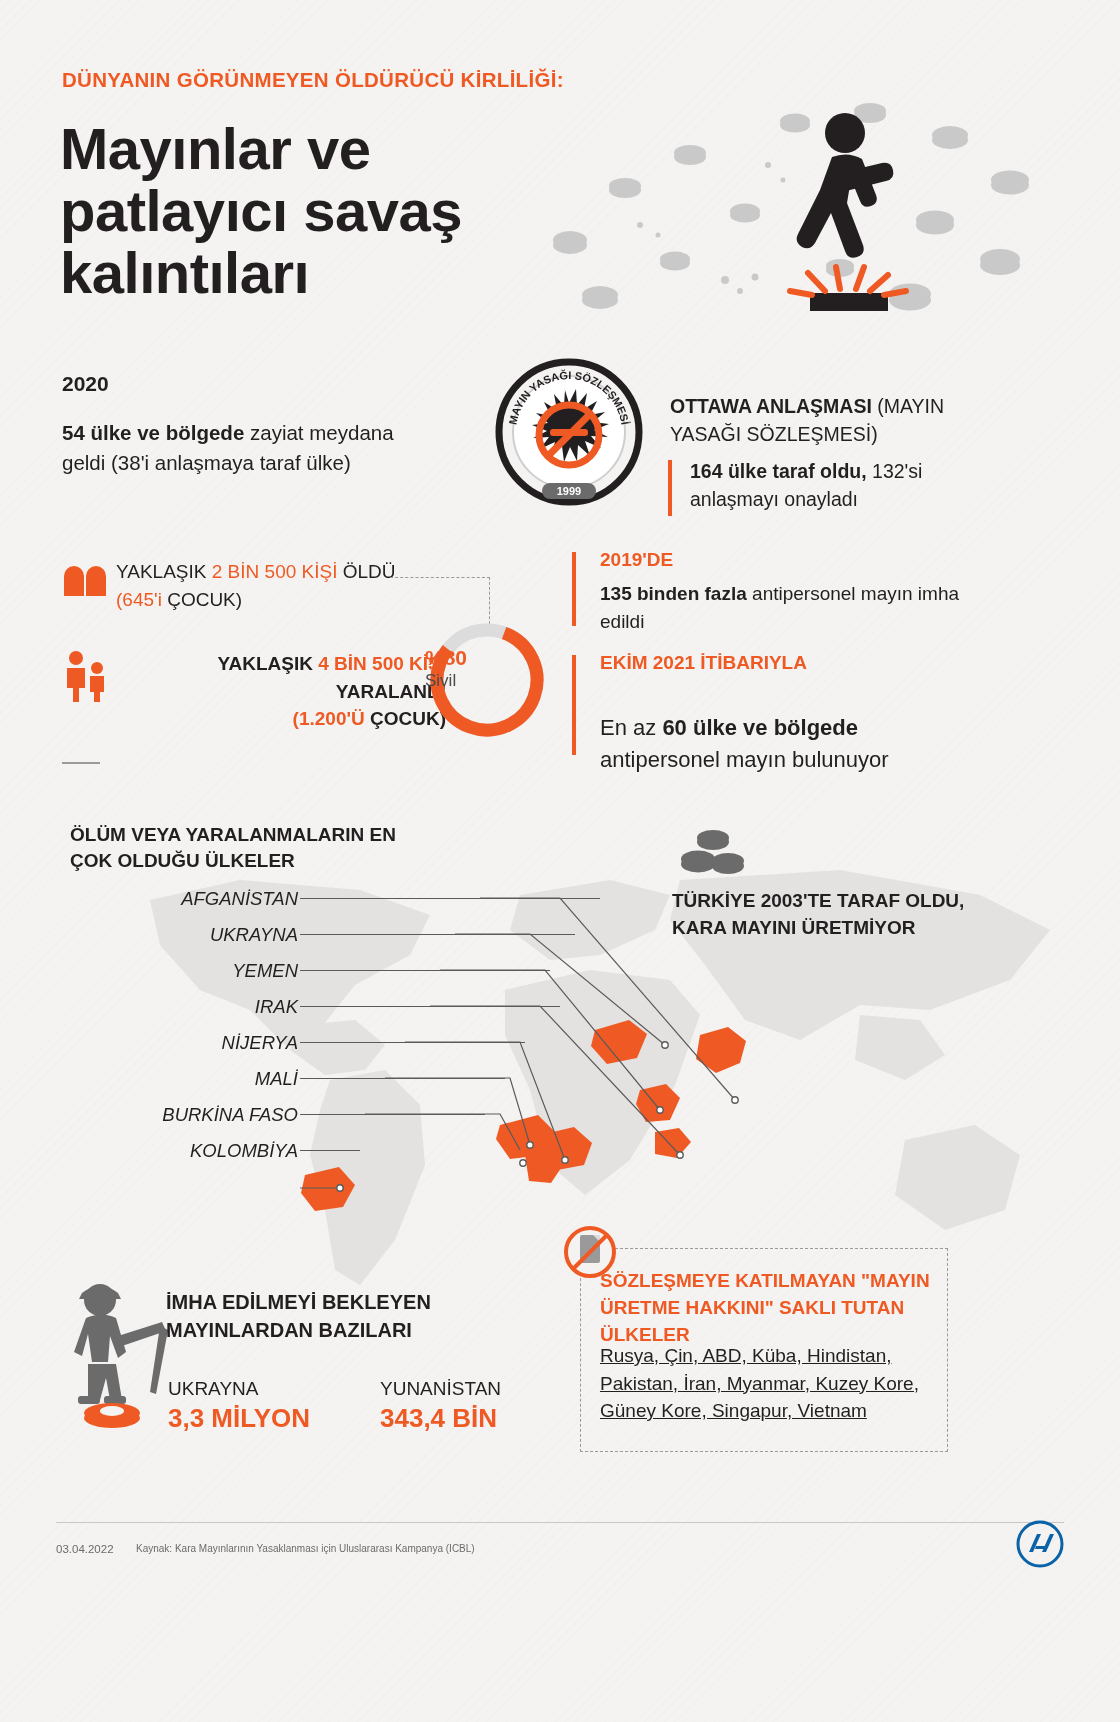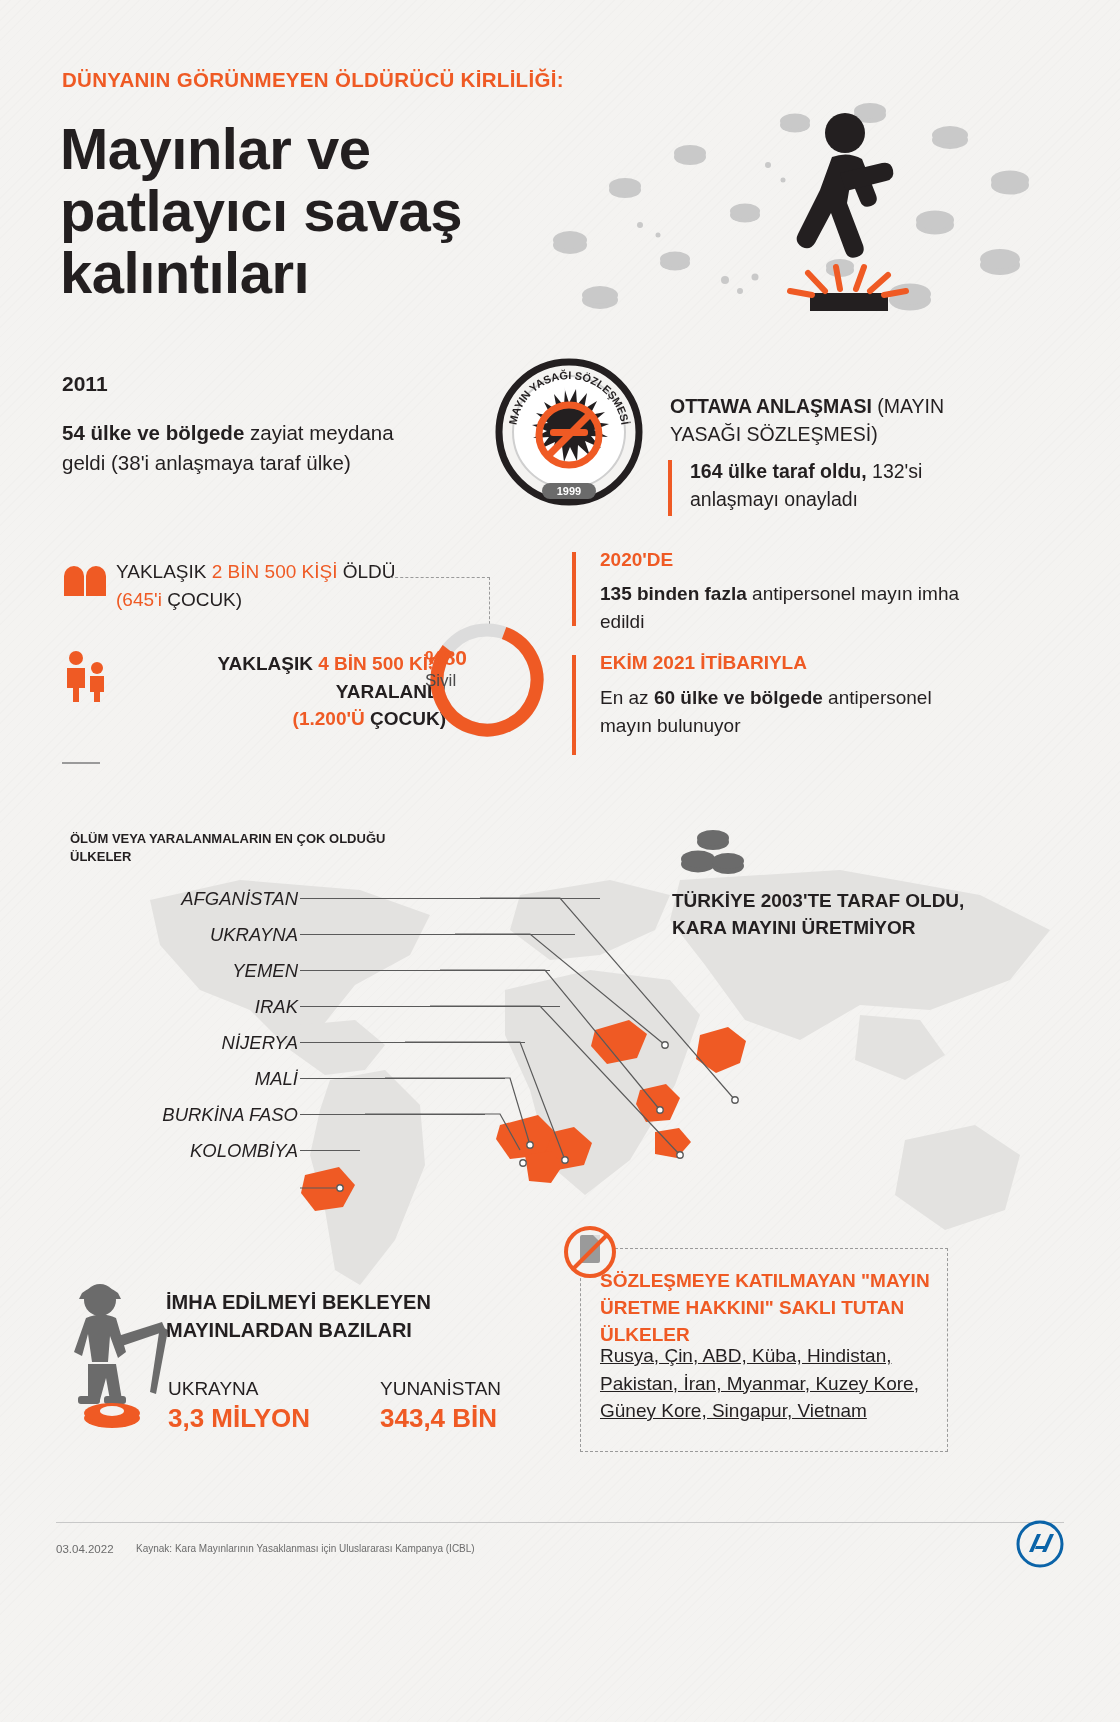--- a/index.html
+++ b/index.html
@@ -57,27 +57,27 @@
   .donut { position:absolute; left:425px; top:618px; width:124px; height:124px; }
   .donut-label { position:absolute; left:425px; top:646px; width:124px; text-align:left; }
   .donut-pct { font-size:21px; font-weight:bold; color:#ef5a24; display:block; }
   .donut-cap { font-size:17px; color:#4a4a4a; display:block; margin-top:1px; }
 
   .rbar1 { position:absolute; left:572px; top:552px; width:4px; height:74px; background:#ef5a24; }
   .rtxt1-h { position:absolute; left:600px; top:549px; font-size:19px; font-weight:bold; color:#ef5a24; }
   .rtxt1-b { position:absolute; left:600px; top:580px; width:370px; font-size:19px; line-height:1.45; }
   .rbar2 { position:absolute; left:572px; top:655px; width:4px; height:100px; background:#ef5a24; }
   .rtxt2-h { position:absolute; left:600px; top:652px; font-size:19px; font-weight:bold; color:#ef5a24; }
-  .rtxt2-b { position:absolute; left:600px; top:684px; width:380px; font-size:19px; line-height:1.45; }
+  .rtxt2-b { position:absolute; left:600px; top:712px; width:380px; font-size:22px; line-height:1.45; }
 
   .sep { position:absolute; left:62px; top:762px; width:38px; height:2px; background:#9a9a9a; }
 
   
   .map-wrap { position:absolute; left:0; top:840px; width:1120px; height:460px; }
-  .map-title { position:absolute; left:70px; top:822px; width:360px; font-size:13px; font-weight:bold; line-height:1.38;margin-top:8px; }
+  .map-title { position:absolute; left:70px; top:822px; width:360px; font-size:19px; font-weight:bold; line-height:1.38; }
 
   .country-list { position:absolute; left:60px; top:888px; width:420px;font-style:italic; }
   .country-row { height:36px; position:relative; }
   .country-name { position:absolute; right:182px; top:0; font-size:18.5px; white-space:nowrap; }
   .leader { position:absolute; height:1px; background:#5a5a5a; top:10px; }
 
   .tr-note { position:absolute; left:672px; top:888px; width:300px; font-size:19px; font-weight:bold; line-height:1.42; }
   .mine-stack { position:absolute; left:678px; top:826px; width:60px; height:48px; }
 
   
@@ -158,21 +158,21 @@
         <line x1="285" y1="196" x2="268" y2="178"></line>
         <line x1="300" y1="194" x2="296" y2="172"></line>
         <line x1="316" y1="194" x2="324" y2="172"></line>
         <line x1="330" y1="196" x2="348" y2="180"></line>
         <line x1="272" y1="200" x2="250" y2="196"></line>
         <line x1="344" y1="200" x2="366" y2="196"></line>
       </g>
     </svg>
   </div>
 
-  <div class="y2020">2011</div>
+  <div class="y2020">2020</div>
   <div class="y2020-text"><span class="bold">54 ülke ve bölgede</span><span> zayiat meydana geldi (38'i anlaşmaya taraf ülke)</span></div>
 
   <div class="seal">
     <svg width="150" height="150" viewBox="0 0 150 150">
       <circle cx="75" cy="75" r="72" fill="#f4f3f1"></circle>
       <circle cx="75" cy="75" r="70" fill="none" stroke="#231f20" stroke-width="7"></circle>
       <circle cx="75" cy="75" r="56" fill="#ffffff"></circle>
       <circle cx="75" cy="75" r="56" fill="none" stroke="#cfcfcf" stroke-width="2"></circle>
       <g fill="#231f20">
         <path d="M70 30 l5 16 l7 -14 l1 16 l10 -12 l-3 16 l13 -8 l-7 14 l15 -3 l-12 10 l16 2 l-15 6 l14 7 l-17 -1 l10 12 l-16 -7 l5 15 l-12 -11 l-1 16 l-7 -14 l-6 15 l-2 -16 l-11 11 l4 -15 l-15 7 l9 -12 l-16 1 l14 -7 l-15 -6 l16 -2 l-12 -10 l15 3 l-7 -14 l13 8 l-3 -16 l10 12 l1 -16 z"></path>
@@ -233,21 +233,21 @@
       <circle cx="62" cy="62" r="50" fill="none" stroke="#dcdcdc" stroke-width="13"></circle>
       <circle cx="62" cy="62" r="50" fill="none" stroke="#ef5a24" stroke-width="13" stroke-dasharray="251.3 314.2" stroke-dashoffset="0" transform="rotate(-70 62 62)" stroke-linecap="butt"></circle>
     </svg>
   </div>
   <div class="donut-label">
     <span class="donut-pct">%80</span>
     <span class="donut-cap">Sivil</span>
   </div>
 
   <div class="rbar1"></div>
-  <div class="rtxt1-h">2020'DE</div>
+  <div class="rtxt1-h">2019'DE</div>
   <div class="rtxt1-b"><span class="bold">135 binden fazla</span><span> antipersonel mayın imha edildi</span></div>
 
   <div class="rbar2"></div>
   <div class="rtxt2-h">EKİM 2021 İTİBARIYLA</div>
   <div class="rtxt2-b"><span>En az </span><span class="bold">60 ülke ve bölgede</span><span> antipersonel mayın bulunuyor</span></div>
 
   <div class="sep"></div>
 
   <div class="map-wrap">
     <svg width="1120" height="460" viewBox="0 0 1120 460">

